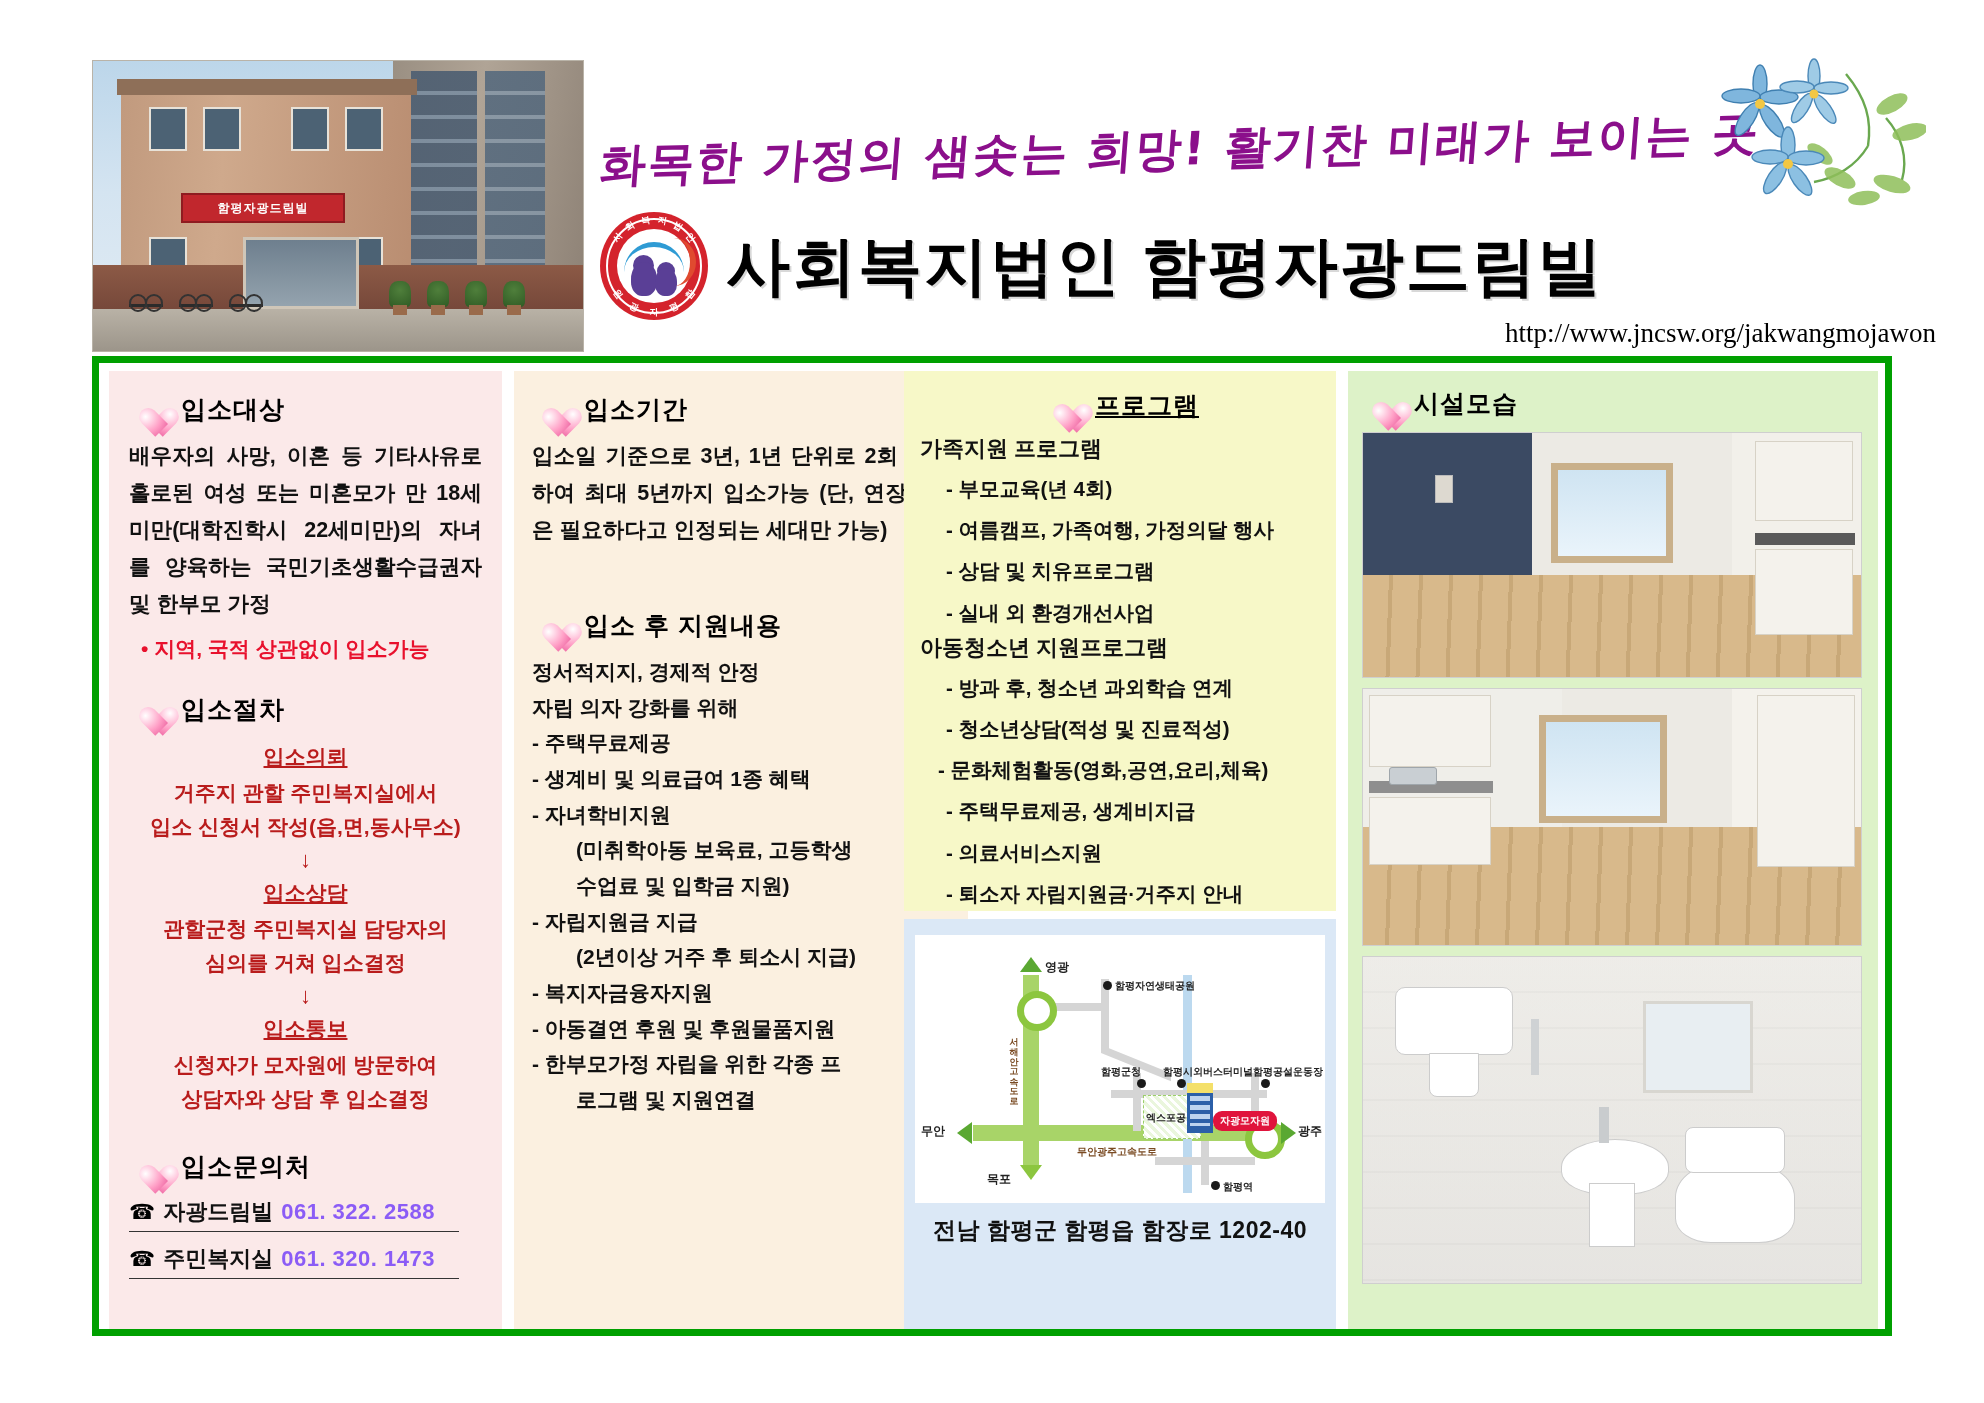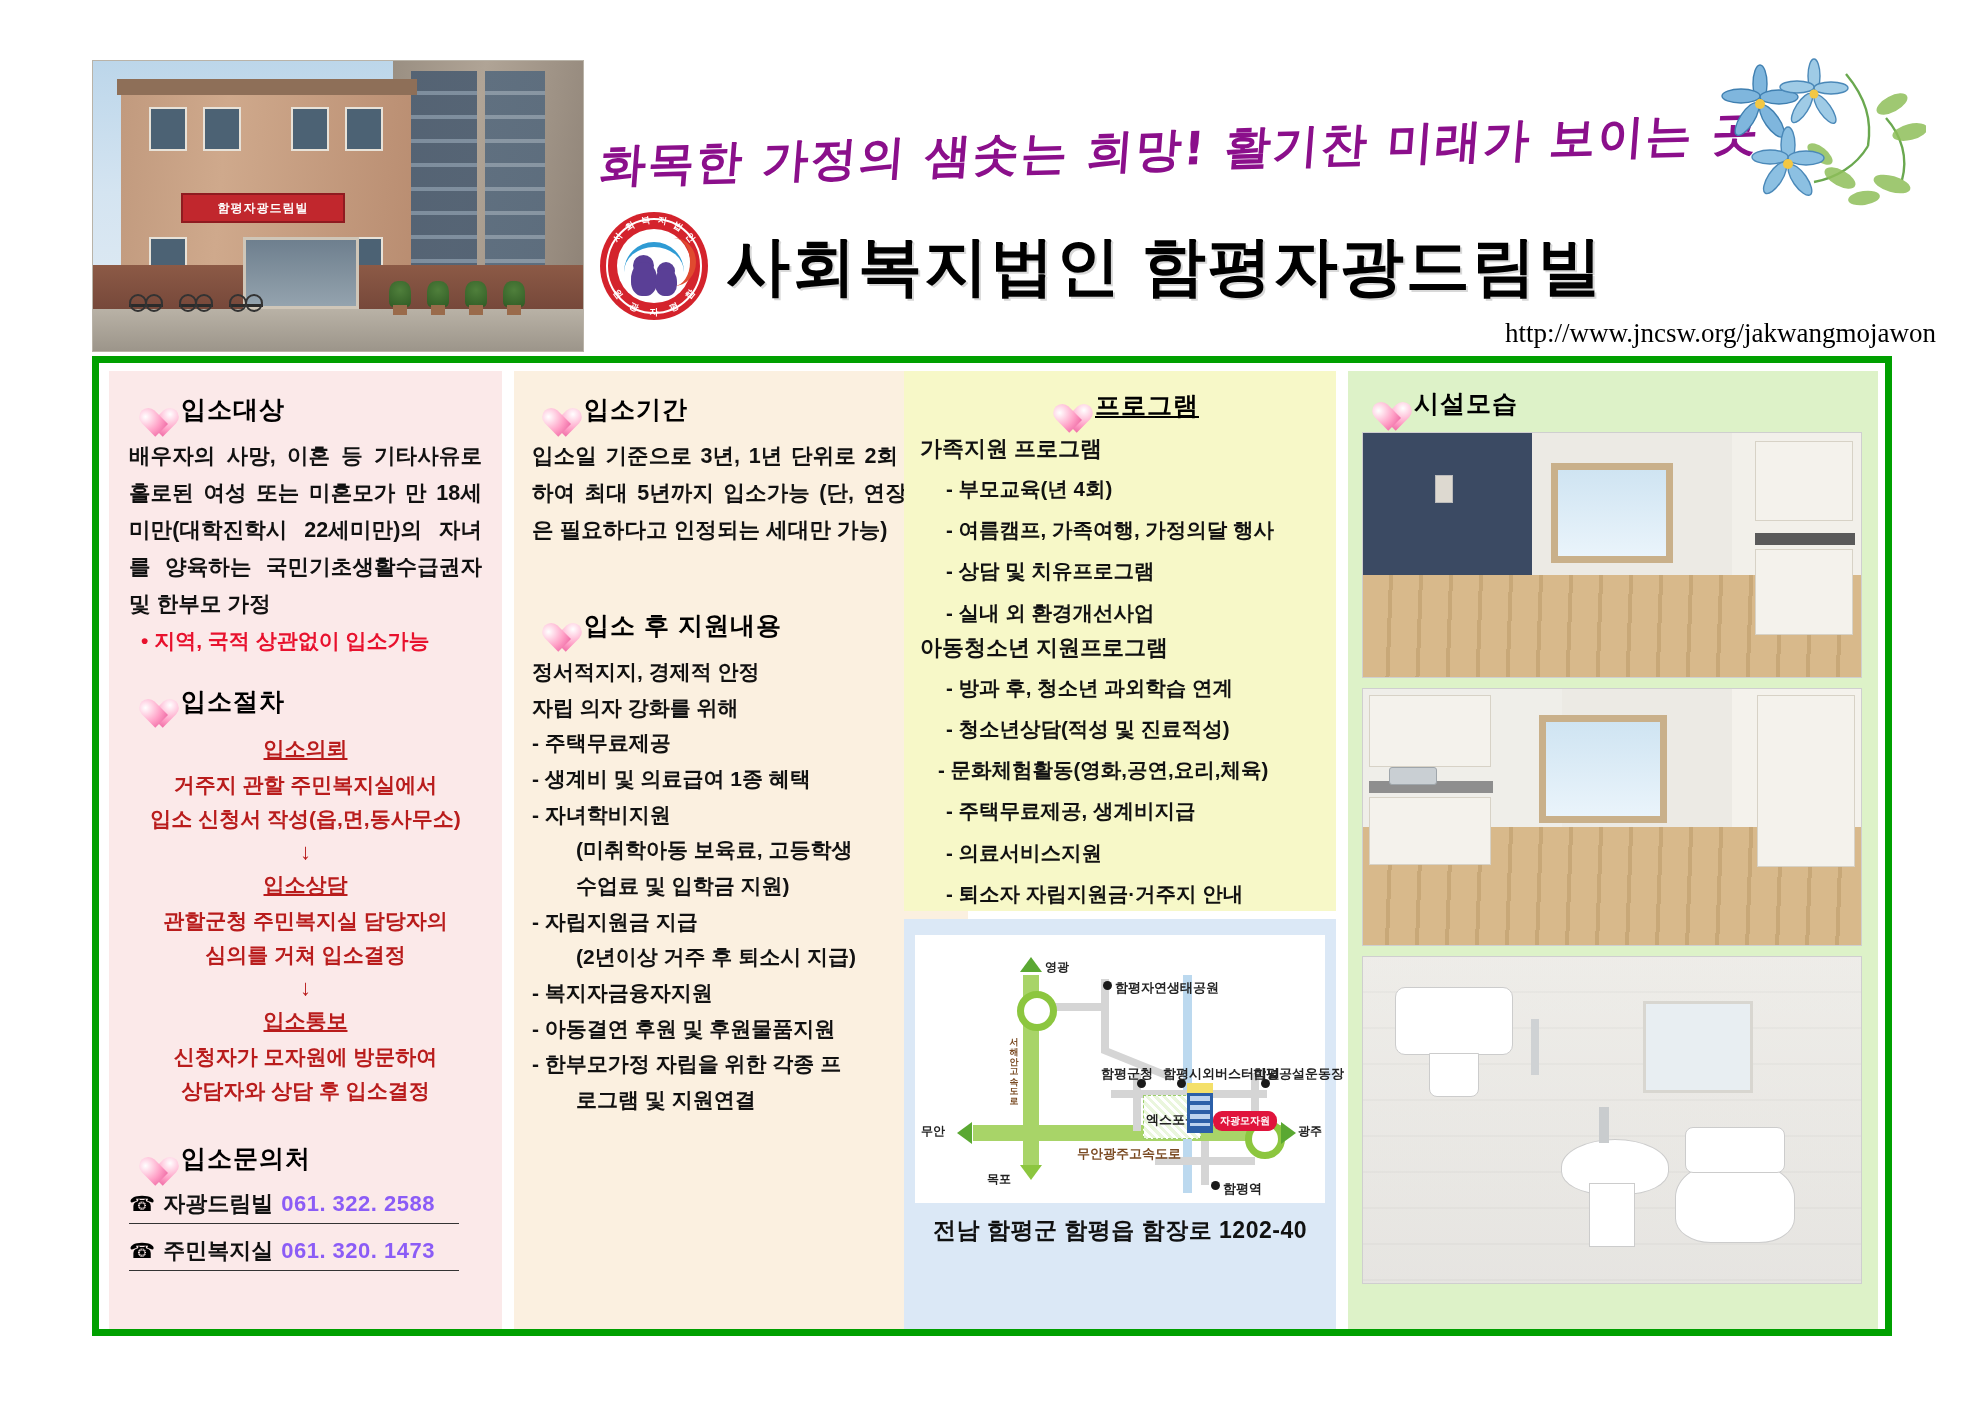--- a/index.html
+++ b/index.html
@@ -100,21 +100,21 @@
     background:radial-gradient(circle at 40% 25%,#ffffff 0%,#ffd3e4 30%,#ff9fc6 65%,#f06fa8 100%);}
   .heart:before{left:17px;transform:rotate(45deg);transform-origin:0 100%;}
   .heart:after{left:17px;transform:rotate(-45deg);transform-origin:100% 100%;}
 
   .sect-head{font-size:25px;font-weight:bold;color:#000;display:flex;align-items:center;margin:0 0 12px 4px;}
   .sect-head .lbl{letter-spacing:1px;}
   .sect-head.u .lbl{text-decoration:underline;}
 
   .body-txt{font-size:21.5px;font-weight:bold;color:#111;line-height:1.72;letter-spacing:.1px;}
   .just{text-align:justify;text-align-last:left;}
-  .red-note{color:#e8112d;font-weight:bold;font-size:21px;margin-top:4px;padding-left:12px;}
+  .red-note{color:#e8112d;font-weight:bold;font-size:21px;margin-top:12px;padding-left:12px;}
 
   .proc{text-align:center;font-size:21px;font-weight:bold;color:#b91c1c;line-height:1.62;margin-top:14px;}
   .proc .step{text-decoration:underline;display:block;margin-bottom:2px;}
   .proc .arrow{display:block;font-size:22px;line-height:1.1;margin:4px 0;}
 
   .contact-line{display:flex;align-items:center;gap:8px;font-size:22px;font-weight:bold;
     border-bottom:1.5px solid #333;padding:2px 0 4px 0;margin-top:10px;width:330px;}
   .tel-ico{font-size:21px;color:#000;}
   .contact-name{color:#111;}
   .contact-num{color:#8b5cf6;letter-spacing:.5px;}
@@ -126,21 +126,21 @@
   .grp-title{font-size:22px;font-weight:bold;color:#111;margin:4px 0 2px 0;}
   .prog-item{font-size:20.5px;font-weight:bold;color:#111;line-height:1.62;padding-left:26px;margin-top:8px;}
 
   
   .mapbox{position:relative;width:410px;height:268px;background:#fff;margin:6px auto 0 auto;}
   .map-addr{text-align:center;font-size:23px;font-weight:bold;color:#111;margin-top:12px;letter-spacing:.5px;}
   .mp{position:absolute;}
   .rd-g{background:#a8d468;}
   .rd-gr{background:#d5d5d5;}
   .rd-bl{background:#bcd9ef;}
-  .mlabel{position:absolute;font-size:13px;font-weight:bold;color:#222;white-space:nowrap;}
+  .mlabel{position:absolute;font-size:10px;font-weight:bold;color:#222;white-space:nowrap;}
   .mlabel.brown{color:#7a4a22;}
   .mdot{position:absolute;width:9px;height:9px;border-radius:50%;background:#1a1a1a;}
   .node{position:absolute;width:26px;height:26px;border-radius:50%;border:7px solid #8cc63f;background:#fff;}
   .tag-red{position:absolute;background:#e0143c;color:#fff;font-size:10px;font-weight:bold;
     padding:3px 7px;border-radius:9px;white-space:nowrap;}
   .bldg-ico{position:absolute;width:26px;height:40px;background:#2b5fa8;
     border-top:10px solid #f4e06a;}
   .bldg-ico i{position:absolute;left:3px;top:3px;width:20px;height:30px;
     background:repeating-linear-gradient(#bcd3ef 0 5px,#2b5fa8 5px 9px);}
   .expo{position:absolute;border:1px dashed #9ccf6a;background:repeating-linear-gradient(45deg,#eaf6dd 0 3px,#fff 3px 6px);}

